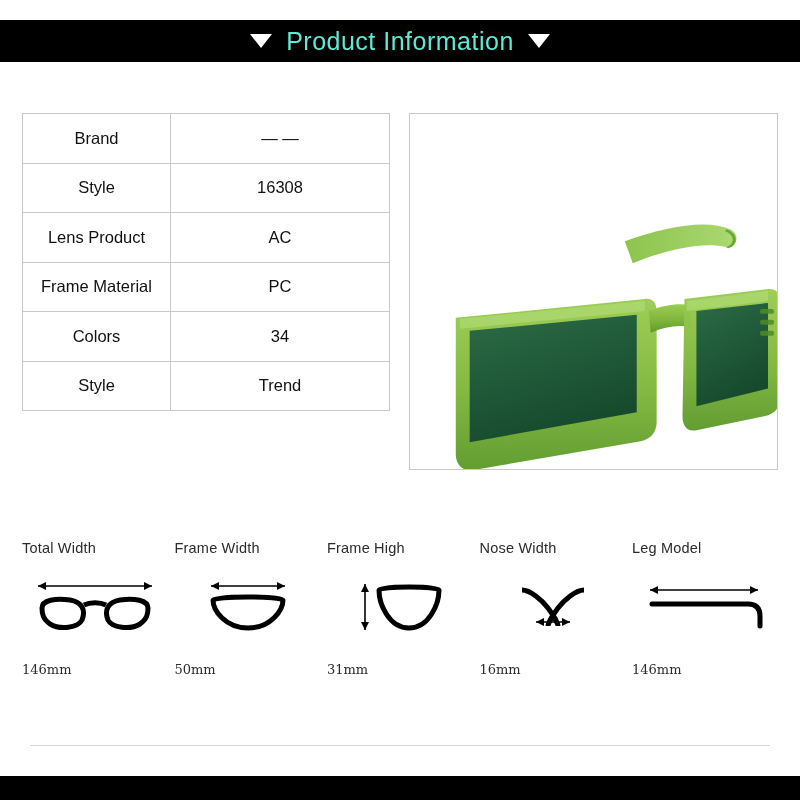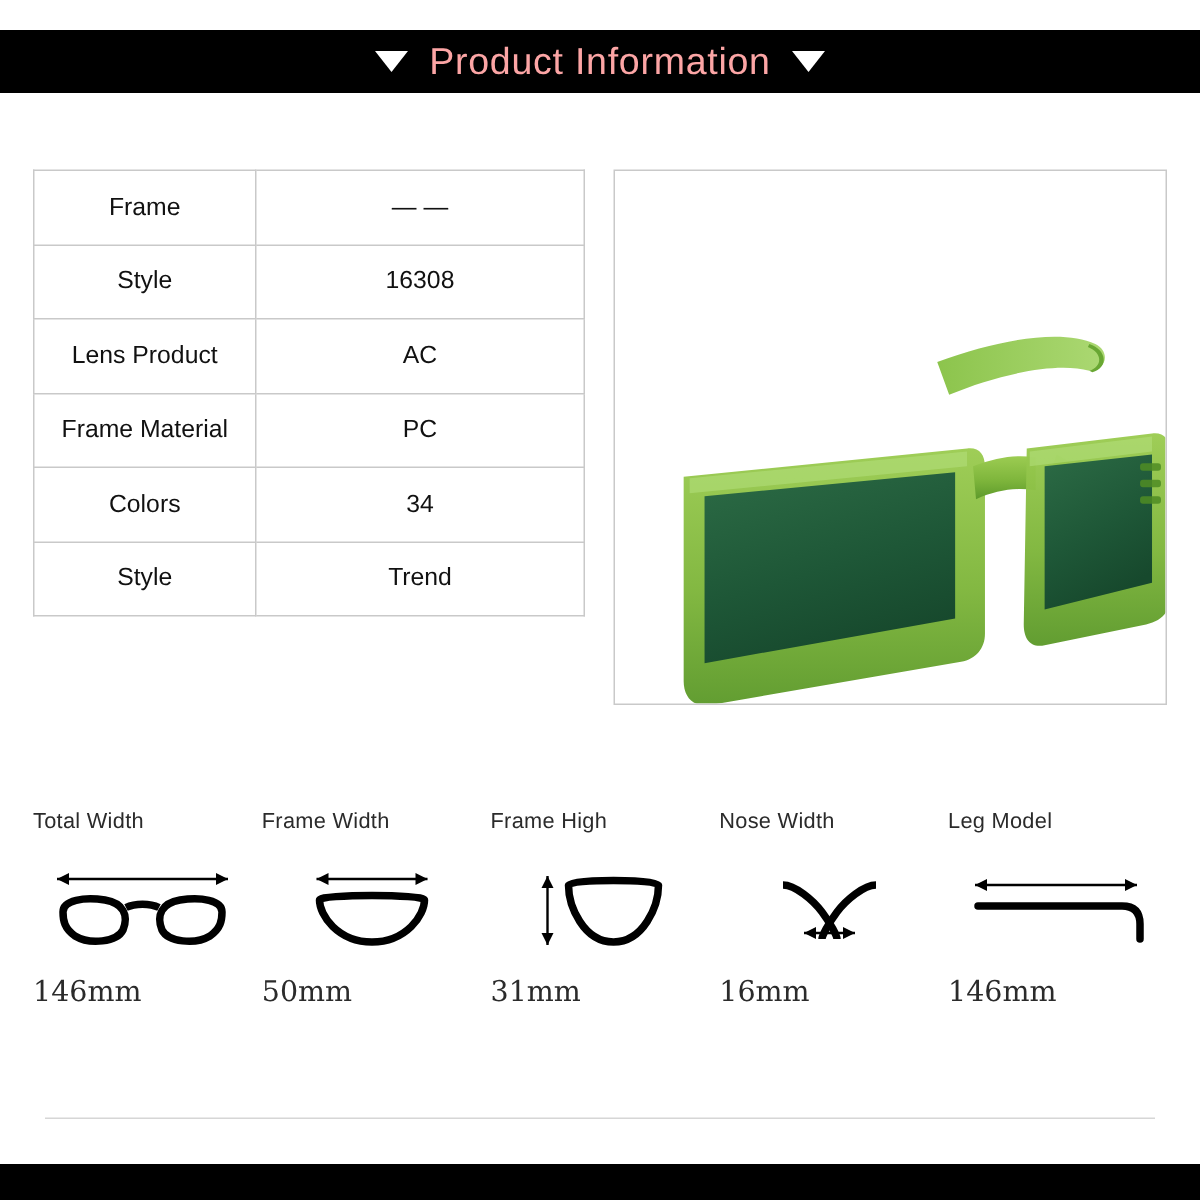--- a/index.html
+++ b/index.html
@@ -21,21 +21,21 @@
     position: absolute;
     left: 0; top: 20px;
     width: 800px; height: 42px;
     background: #000000;
     display: flex;
     align-items: center;
     justify-content: center;
     gap: 14px;
   }
   .header-title {
-    color: #fca5a5;
+    color: #5eead4;
     font-size: 25px;
     letter-spacing: 0.5px;
     font-family: "Liberation Sans", sans-serif;
   }
   .tri {
     width: 0; height: 0;
     border-left: 11px solid transparent;
     border-right: 11px solid transparent;
     border-top: 14px solid #ffffff;
   }
@@ -93,23 +93,23 @@
     font-family: "Liberation Sans", sans-serif;
     letter-spacing: 0.2px;
   }
   .meas-fig {
     height: 78px;
     display: flex;
     align-items: center;
     justify-content: center;
   }
   .meas-val {
-    font-size: 19px;
+    font-size: 13px;
     color: #2b2b2b;
-    margin-top: 4px;
+    margin-top: 16px;
     font-family: "DejaVu Serif", serif;
   }
 
   
   .bottom-rule {
     position: absolute;
     left: 30px; top: 745px;
     width: 740px; height: 1px;
     background: #d6d6d6;
   }
@@ -127,21 +127,21 @@
 
   <div class="header">
     <span class="tri"></span>
     <span class="header-title">Product Information</span>
     <span class="tri"></span>
   </div>
 
   <table class="spec-table">
     <tbody>
       <tr>
-        <td class="k">Frame</td>
+        <td class="k">Brand</td>
         <td class="v">— —</td>
       </tr>
       <tr>
         <td class="k">Style</td>
         <td class="v">16308</td>
       </tr>
       <tr>
         <td class="k">Lens Product</td>
         <td class="v">AC</td>
       </tr>

